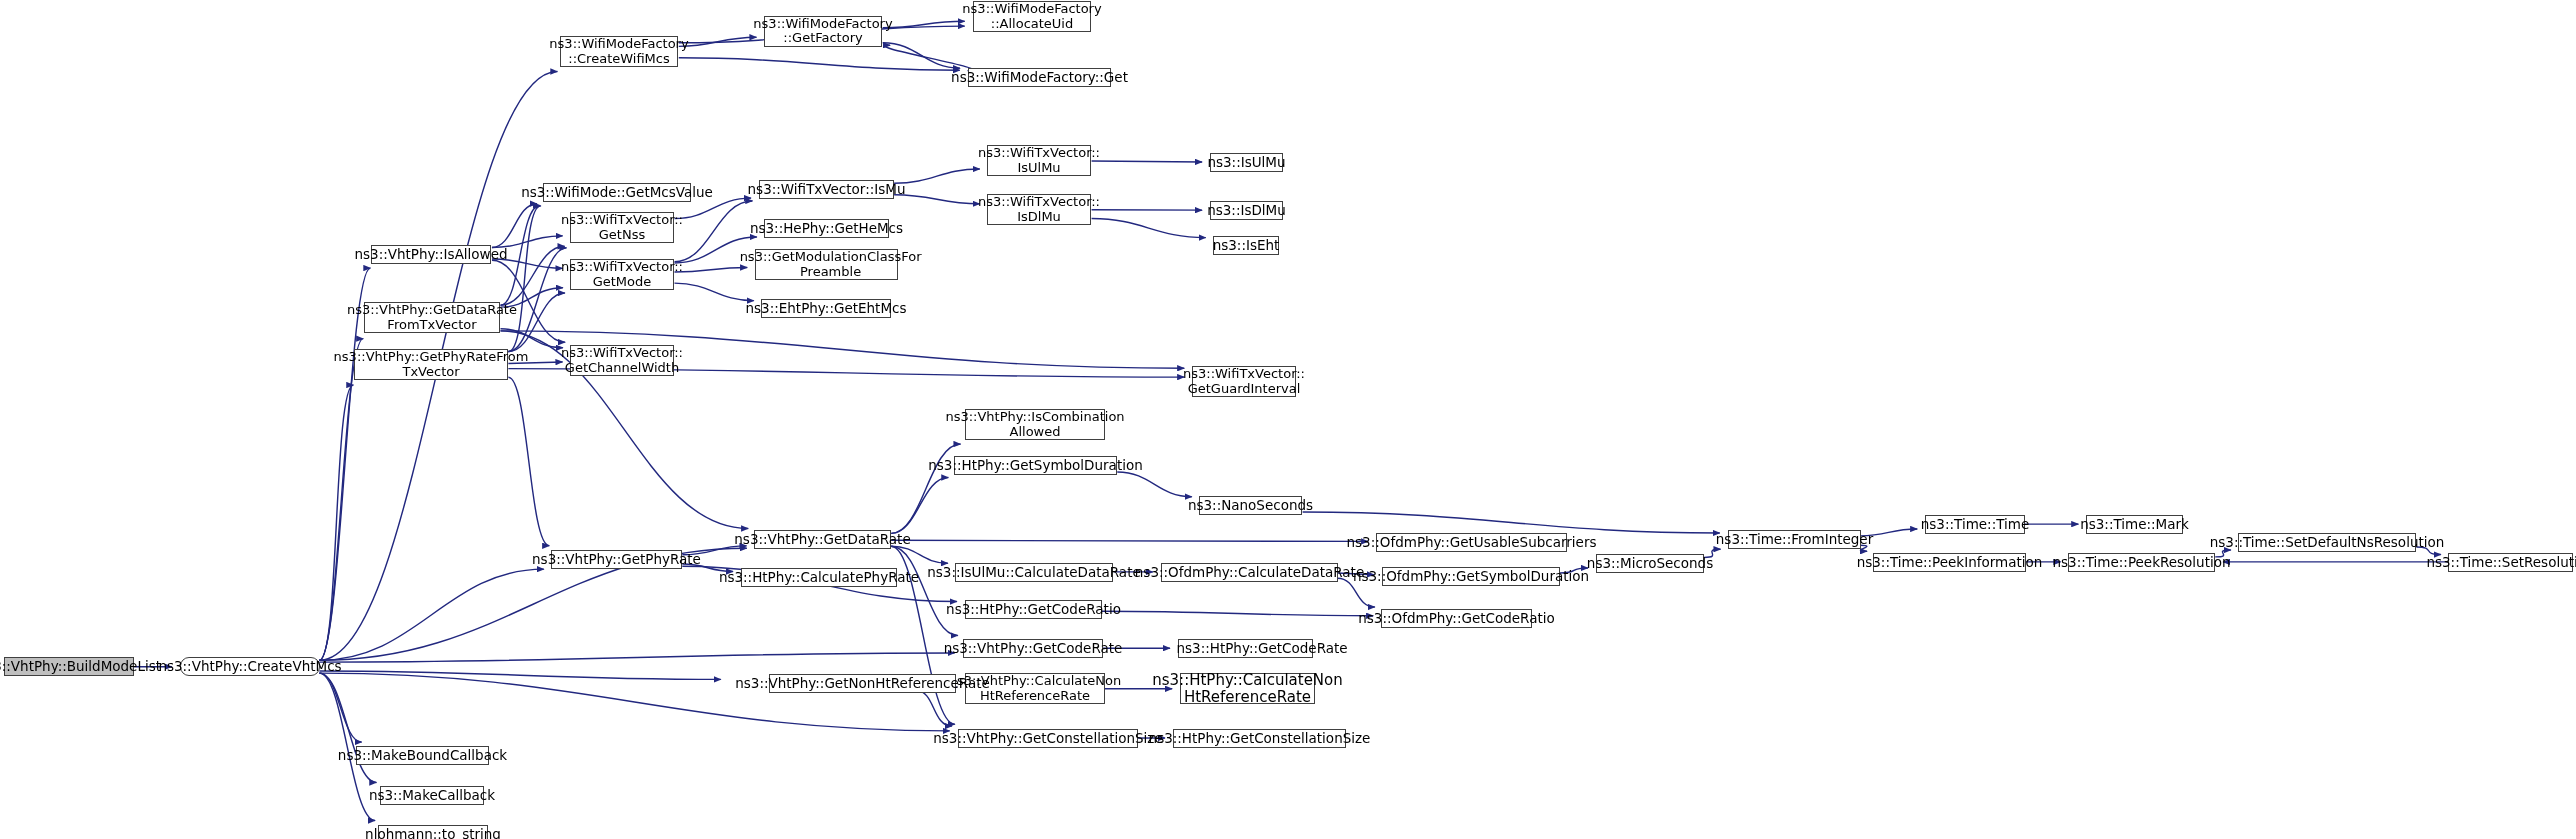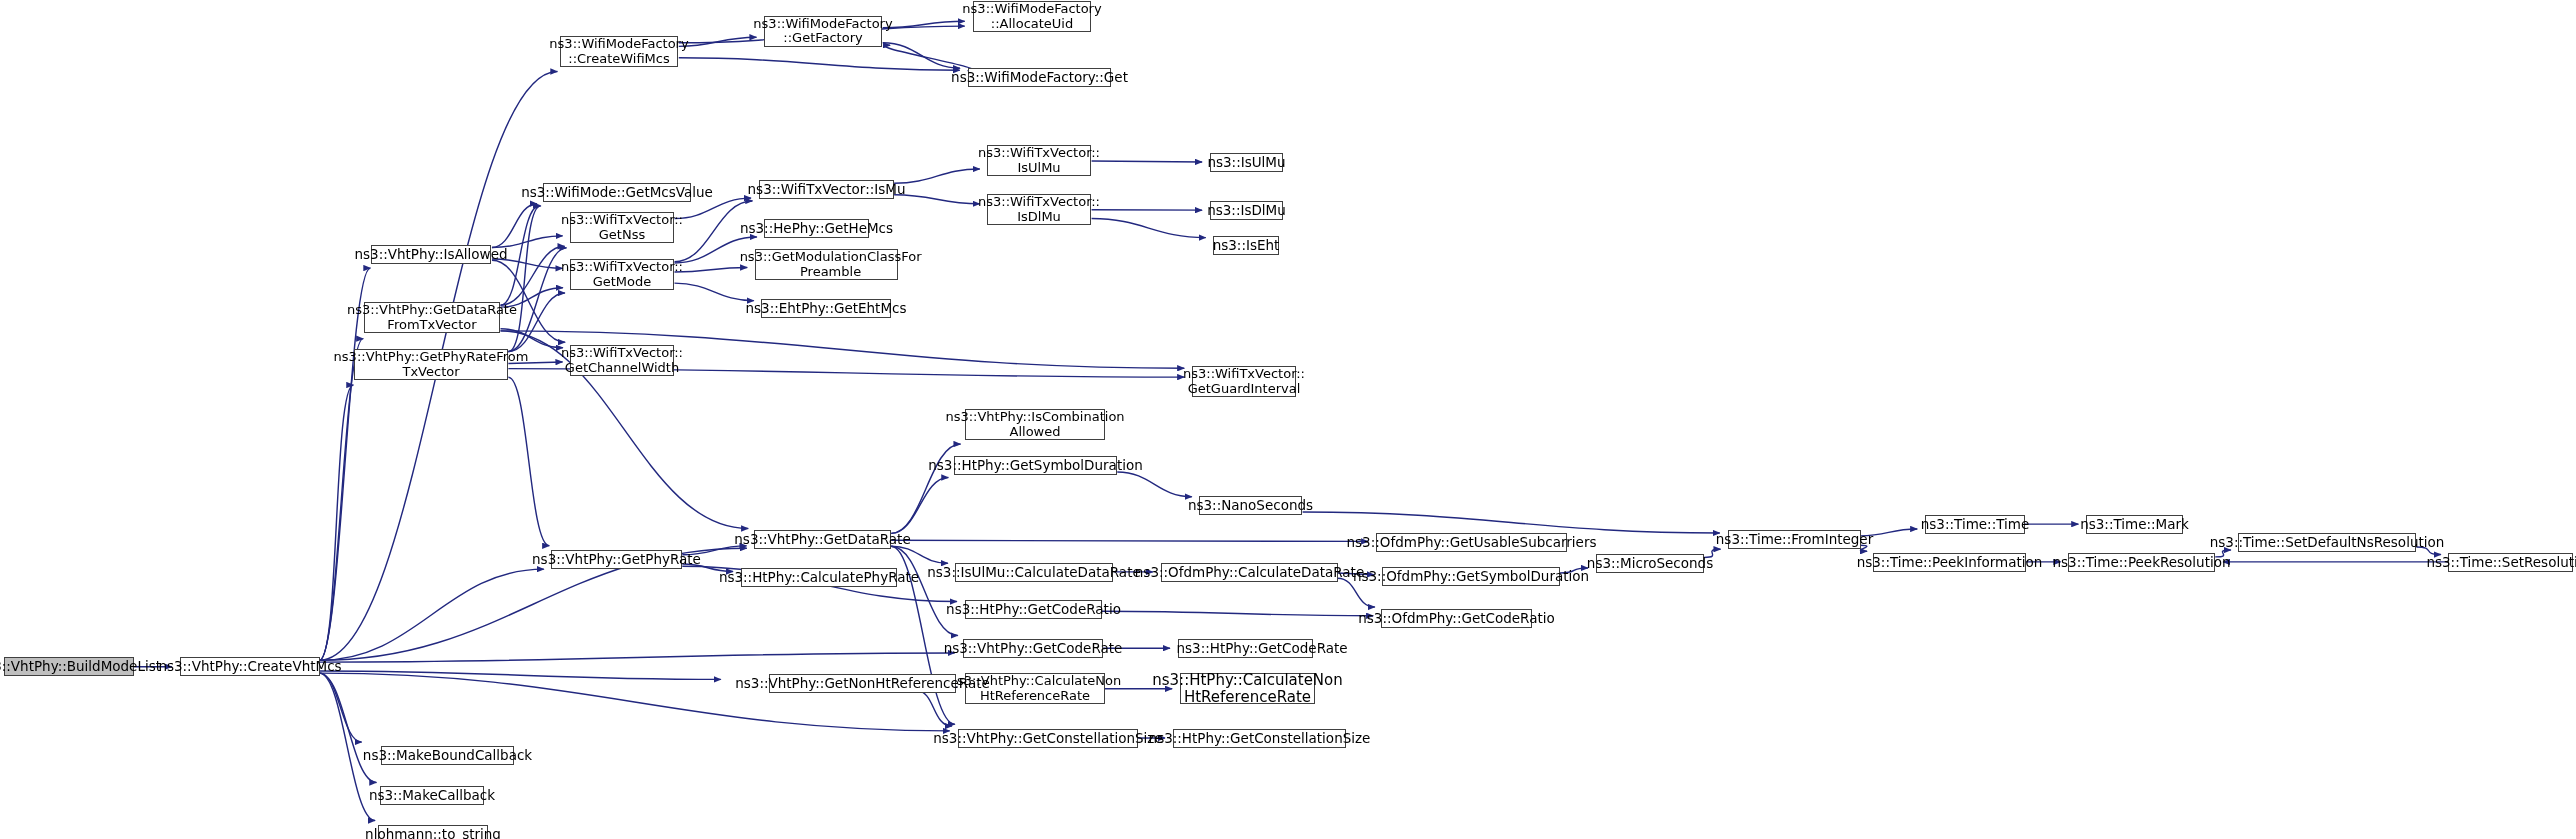--- a/index.html
+++ b/index.html
@@ -116,42 +116,42 @@
         <path d="M2609,764.75 C2637,764.75 2590.6645431741126,773.0722455110414 2618.6645431741126,773.0722455110414" marker-end="url(#arrow)"></path>
         <path d="M2840,735 L2915,735" marker-end="url(#arrow)"></path>
         <path d="M2841,788 L2890,788" marker-end="url(#arrow)"></path>
         <path d="M3107,781 C3135,781 3100.922269316076,771.4090071742168 3128.922269316076,771.4090071742168" marker-end="url(#arrow)"></path>
         <path d="M3389,767 C3417,767 3395.4965754603613,777.7322679210013 3423.4965754603613,777.7322679210013" marker-end="url(#arrow)"></path>
         <path d="M3434,788 L3118,788" marker-end="url(#arrow)"></path>
       </g>
   </svg>
   <div id="node-layer">
       <div class="node root" style="left: 4.3px; top: 657px; width: 130px; height: 18.5px;">ns3::VhtPhy::BuildModeList</div>
-      <div class="node" style="left: 180px; top: 657px; width: 140px; height: 18.5px;">ns3::VhtPhy::CreateVhtMcs</div>
+      <div class="node" style="left: 180px; top: 657px; width: 140px; height: 18.5px; border-radius: 9px;">ns3::VhtPhy::CreateVhtMcs</div>
       <div class="node" style="left: 560px; top: 36px; width: 118px; height: 31px; font-size: 13px;">ns3::WifiModeFactory
 ::CreateWifiMcs</div>
       <div class="node" style="left: 764px; top: 15.7px; width: 118px; height: 31px; font-size: 13px;">ns3::WifiModeFactory
 ::GetFactory</div>
       <div class="node" style="left: 973px; top: 1.4px; width: 118px; height: 31px; font-size: 13px;">ns3::WifiModeFactory
 ::AllocateUid</div>
       <div class="node" style="left: 968px; top: 68px; width: 143px; height: 18.5px;">ns3::WifiModeFactory::Get</div>
       <div class="node" style="left: 371px; top: 245px; width: 120px; height: 18.5px;">ns3::VhtPhy::IsAllowed</div>
       <div class="node" style="left: 364px; top: 302px; width: 136px; height: 31px; font-size: 13px;">ns3::VhtPhy::GetDataRate
 FromTxVector</div>
       <div class="node" style="left: 354px; top: 349px; width: 154px; height: 31px; font-size: 13px;">ns3::VhtPhy::GetPhyRateFrom
 TxVector</div>
       <div class="node" style="left: 543px; top: 183px; width: 148px; height: 18.5px;">ns3::WifiMode::GetMcsValue</div>
       <div class="node" style="left: 570px; top: 212px; width: 104px; height: 31px; font-size: 13px;">ns3::WifiTxVector::
 GetNss</div>
       <div class="node" style="left: 570px; top: 259px; width: 104px; height: 31px; font-size: 13px;">ns3::WifiTxVector::
 GetMode</div>
       <div class="node" style="left: 570px; top: 345px; width: 104px; height: 31px; font-size: 13px;">ns3::WifiTxVector::
 GetChannelWidth</div>
       <div class="node" style="left: 759px; top: 180px; width: 135px; height: 18.5px;">ns3::WifiTxVector::IsMu</div>
-      <div class="node" style="left: 764px; top: 219px; width: 105px; height: 18.5px;">ns3::HePhy::GetHeMcs</div>
+      <div class="node" style="left: 764px; top: 219px; width: 125px; height: 18.5px;">ns3::HePhy::GetHeMcs</div>
       <div class="node" style="left: 755px; top: 249px; width: 143px; height: 31px; font-size: 13px; padding-left: 11px;">ns3::GetModulationClassFor
 Preamble</div>
       <div class="node" style="left: 761px; top: 299px; width: 130px; height: 18.5px;">ns3::EhtPhy::GetEhtMcs</div>
       <div class="node" style="left: 987px; top: 145px; width: 104px; height: 31px; font-size: 13px;">ns3::WifiTxVector::
 IsUlMu</div>
       <div class="node" style="left: 987px; top: 194px; width: 104px; height: 31px; font-size: 13px;">ns3::WifiTxVector::
 IsDlMu</div>
       <div class="node" style="left: 1210px; top: 153px; width: 73px; height: 18.5px;">ns3::IsUlMu</div>
       <div class="node" style="left: 1210px; top: 201px; width: 73px; height: 18.5px;">ns3::IsDlMu</div>
       <div class="node" style="left: 1213px; top: 236px; width: 66px; height: 18.5px;">ns3::IsEht</div>
@@ -180,18 +180,18 @@
 HtReferenceRate</div>
       <div class="node" style="left: 1173px; top: 729px; width: 173px; height: 18.5px;">ns3::HtPhy::GetConstellationSize</div>
       <div class="node" style="left: 1596px; top: 554px; width: 108px; height: 18.5px;">ns3::MicroSeconds</div>
       <div class="node" style="left: 1728px; top: 530px; width: 133px; height: 18.5px;">ns3::Time::FromInteger</div>
       <div class="node" style="left: 1925px; top: 515px; width: 100px; height: 18.5px;">ns3::Time::Time</div>
       <div class="node" style="left: 2086px; top: 515px; width: 97px; height: 18.5px;">ns3::Time::Mark</div>
       <div class="node" style="left: 1873px; top: 553px; width: 153px; height: 18.5px;">ns3::Time::PeekInformation</div>
       <div class="node" style="left: 2068px; top: 553px; width: 147px; height: 18.5px;">ns3::Time::PeekResolution</div>
       <div class="node" style="left: 2238px; top: 533px; width: 178px; height: 18.5px;">ns3::Time::SetDefaultNsResolution</div>
       <div class="node" style="left: 2448px; top: 553px; width: 125px; height: 18.5px;">ns3::Time::SetResolution</div>
-      <div class="node" style="left: 381px; top: 746px; width: 133px; height: 18.5px;">ns3::MakeBoundCallback</div>
+      <div class="node" style="left: 356px; top: 746px; width: 133px; height: 18.5px;">ns3::MakeBoundCallback</div>
       <div class="node" style="left: 380px; top: 786px; width: 104px; height: 18.5px;">ns3::MakeCallback</div>
       <div class="node" style="left: 378px; top: 825px; width: 110px; height: 18.5px;">nlohmann::to_string</div>
     </div>
 </div>
 
 
 </body></html>

